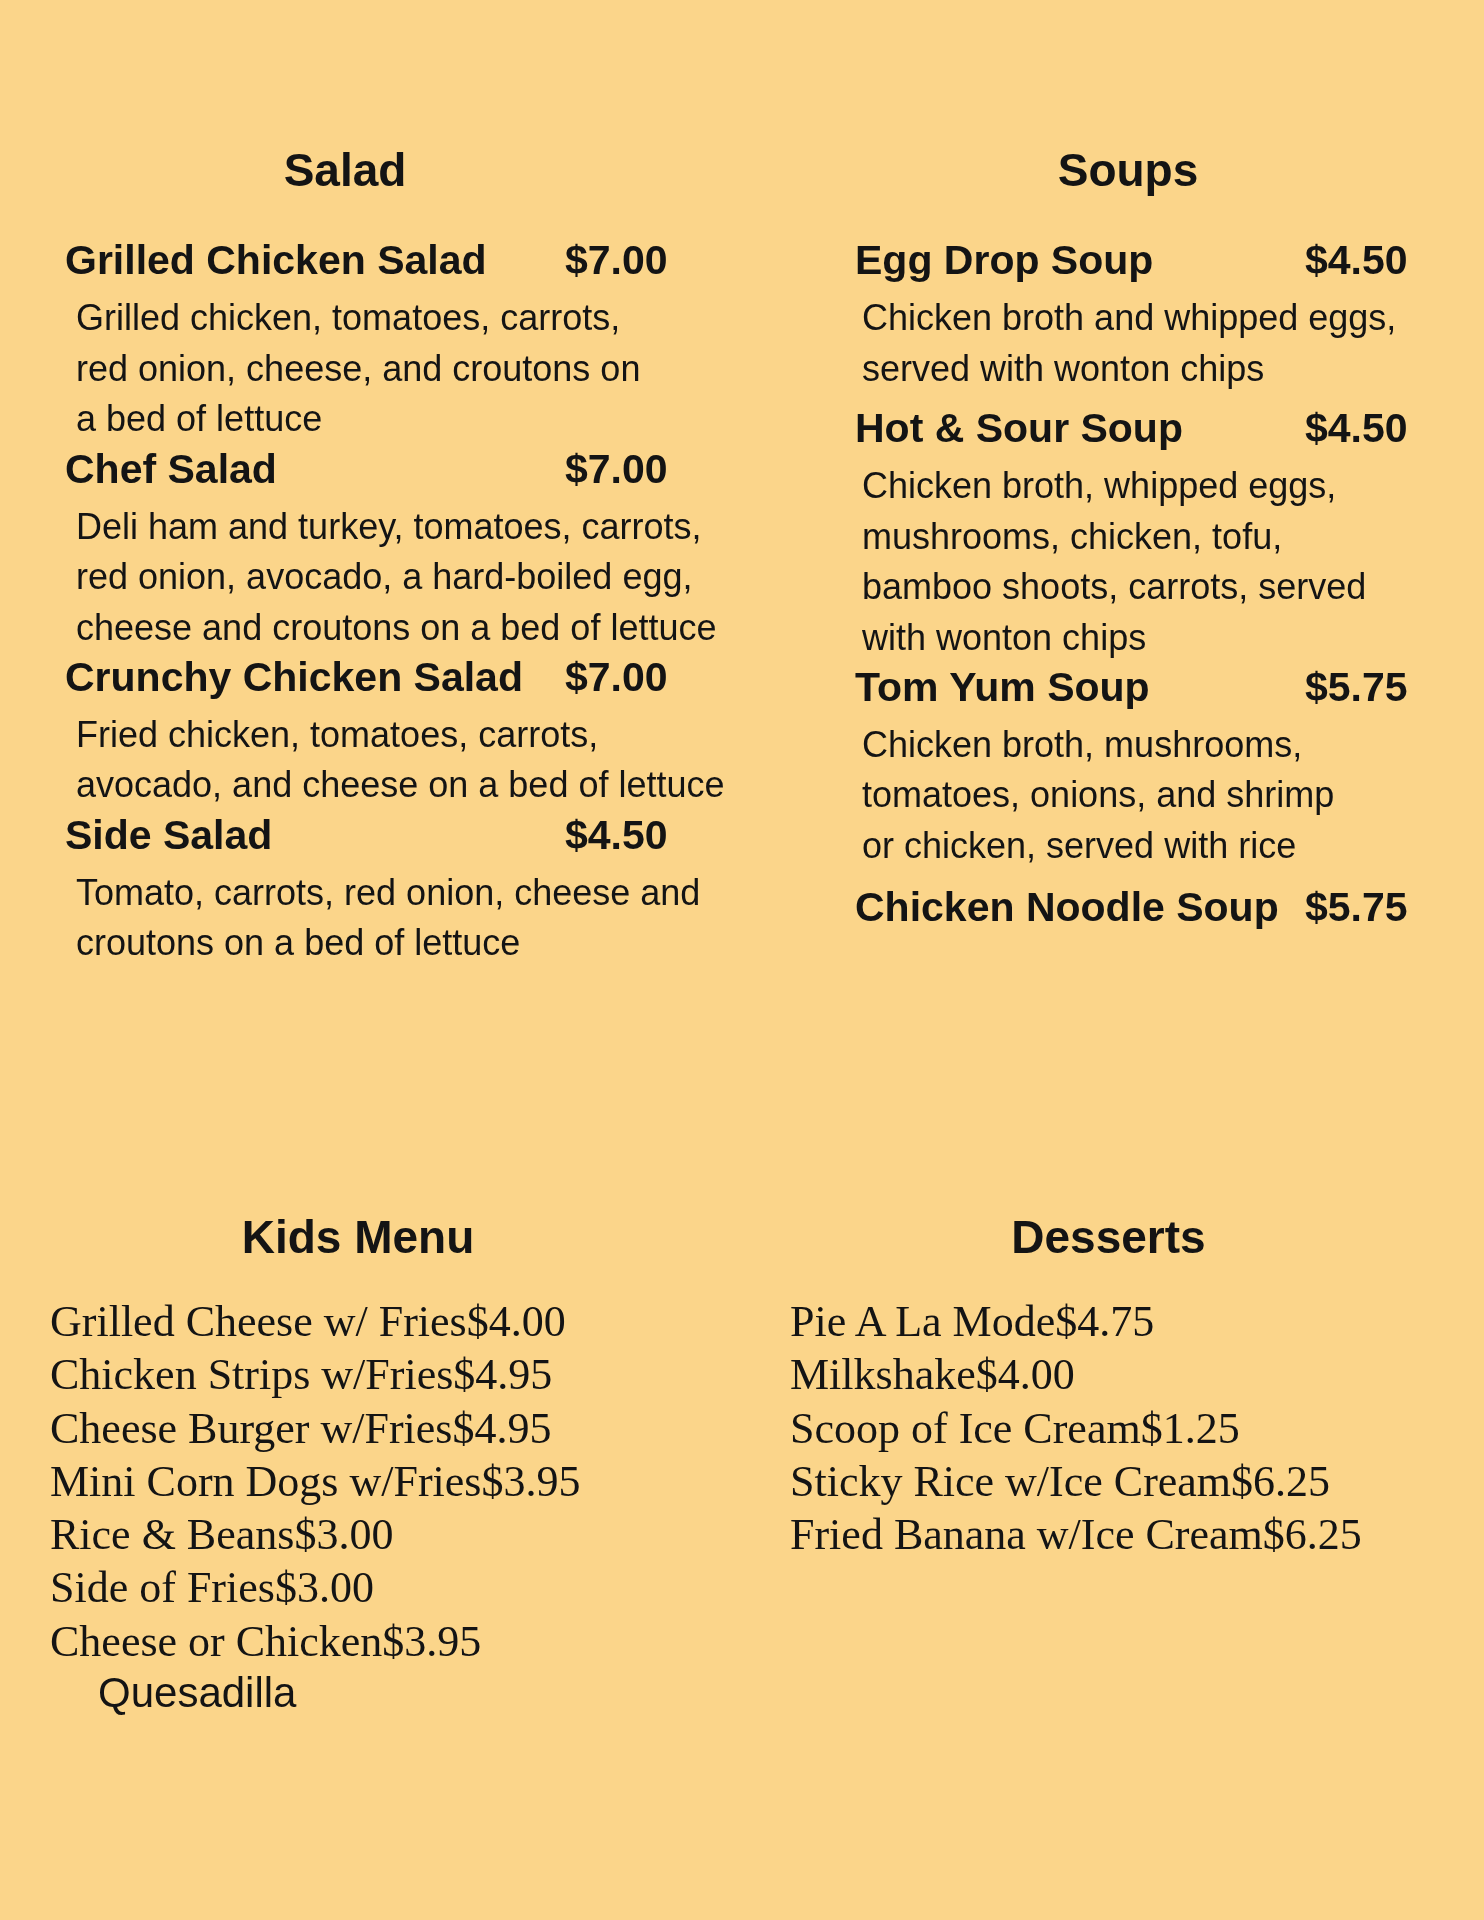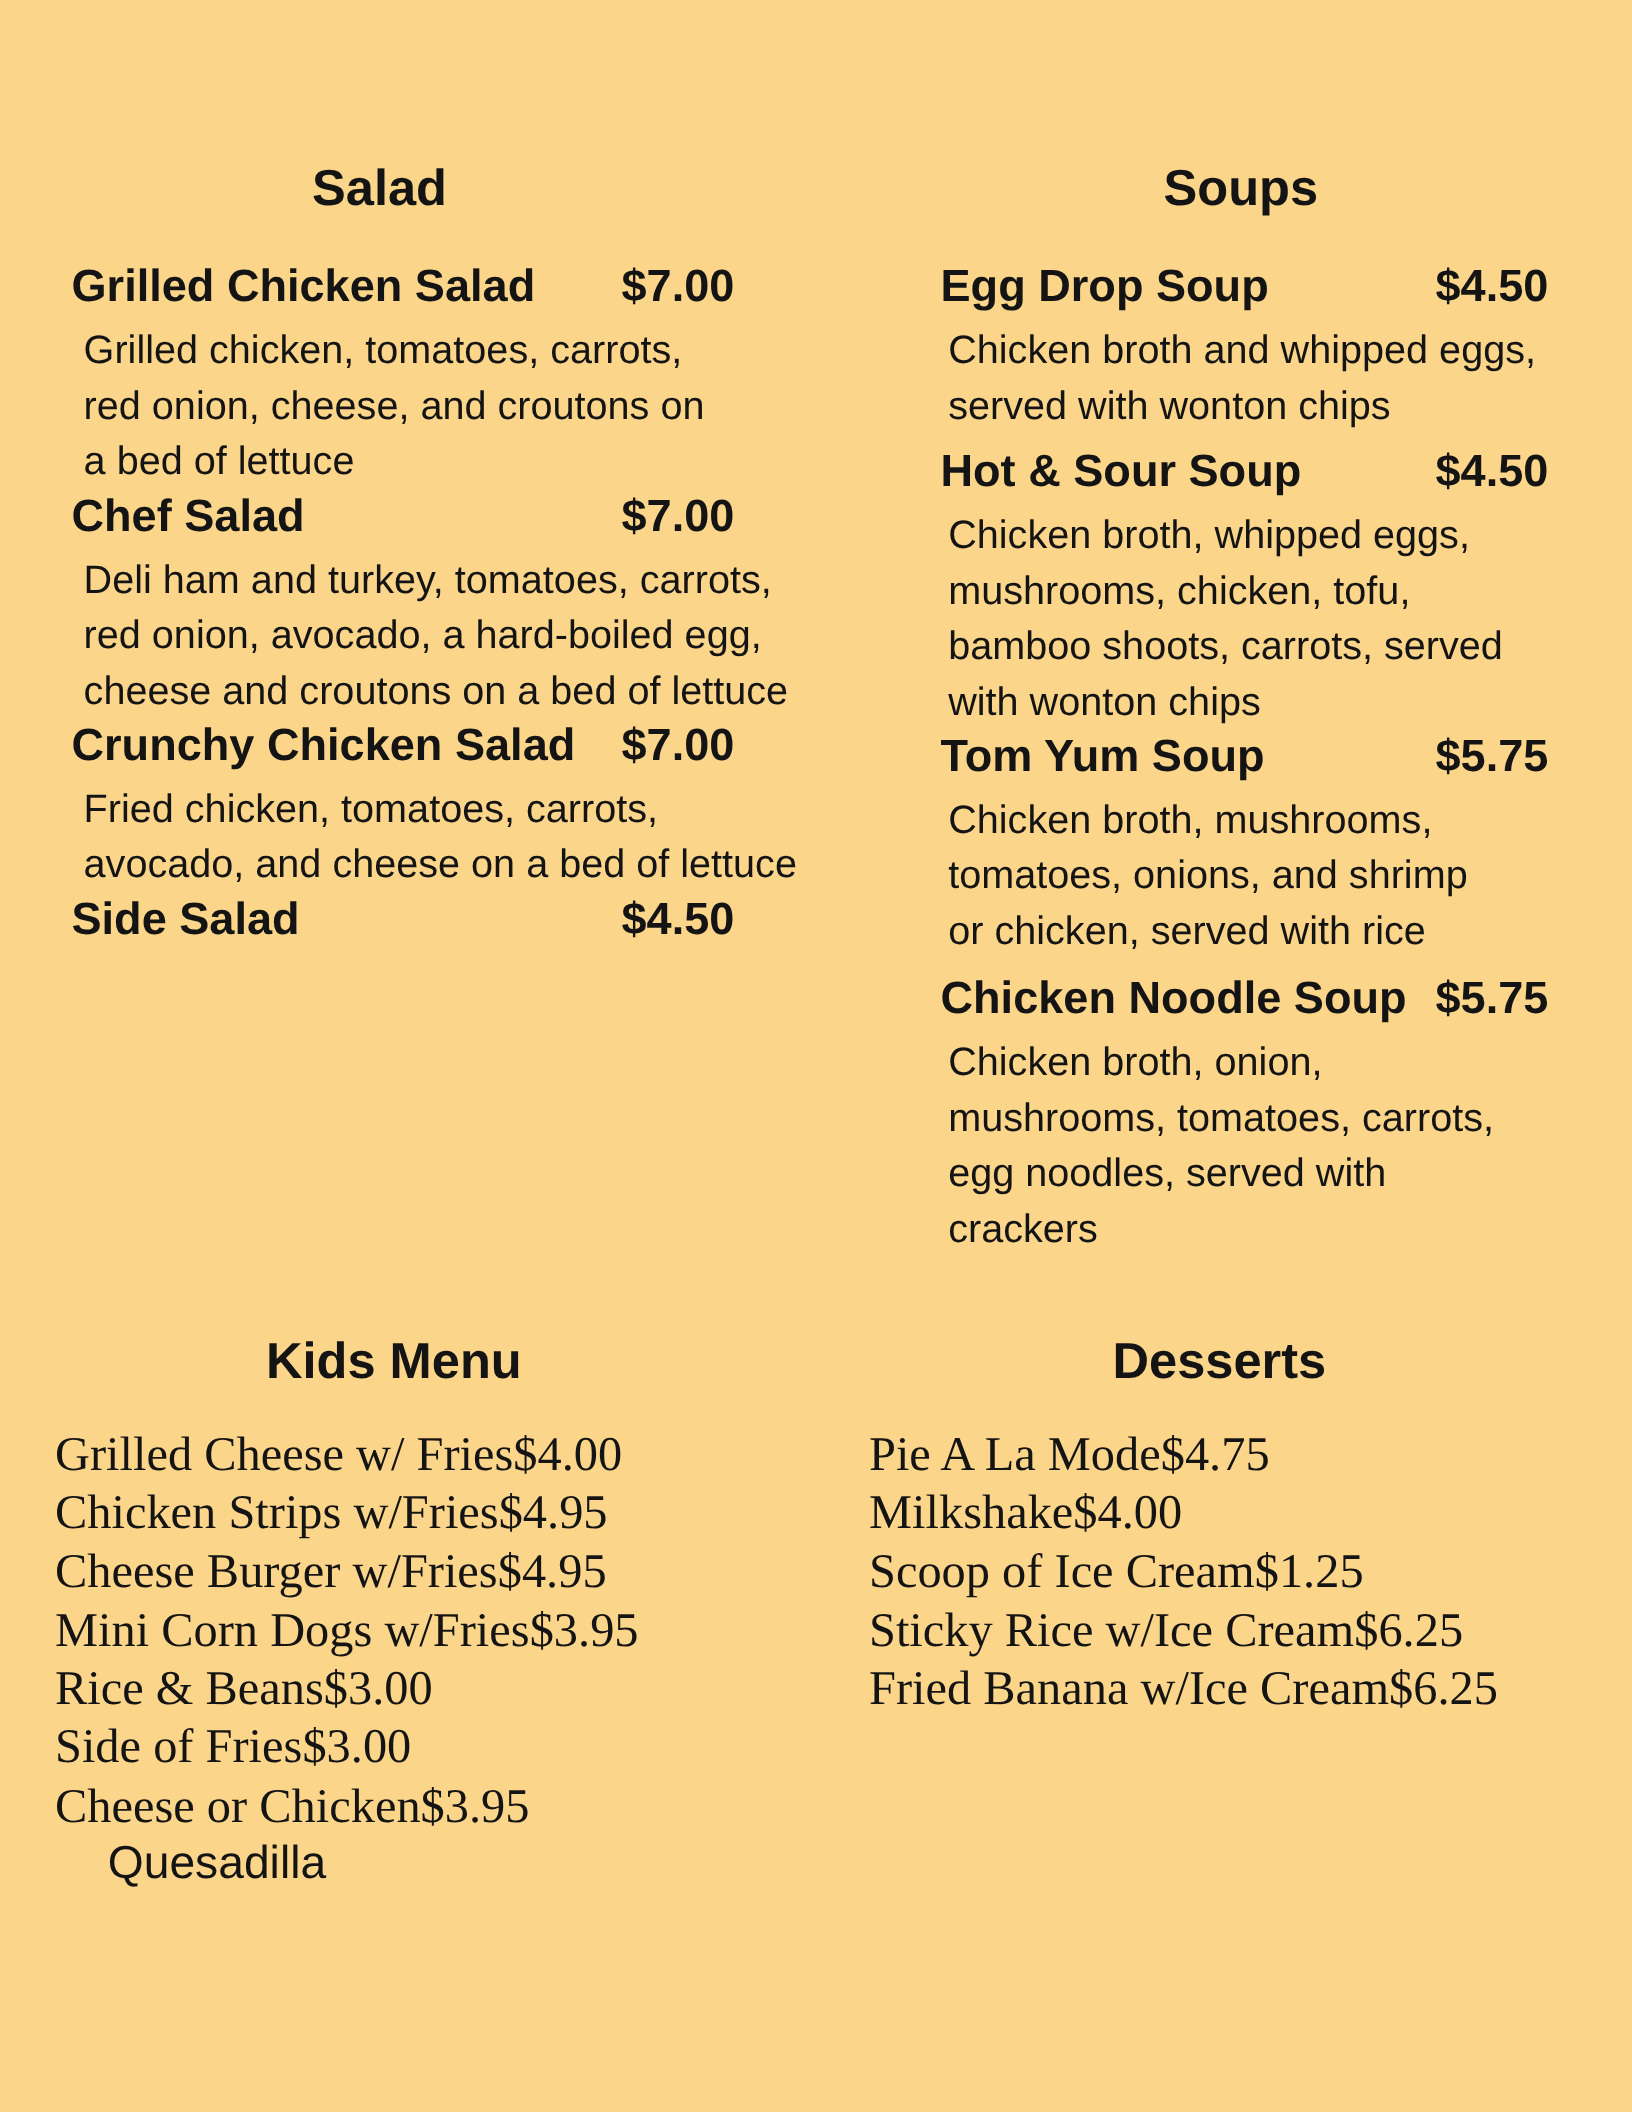--- a/index.html
+++ b/index.html
@@ -95,20 +95,24 @@
       <div>Fried chicken, tomatoes, carrots,</div>
       <div>avocado, and cheese on a bed of lettuce</div>
     </div>
   </div>
 
   <div>
     <div class="item-name-row">
       <span>Side Salad</span>
       <span class="item-price">$4.50</span>
     </div>
+    <div class="desc">
+      <div>Tomato, carrots, red onion, cheese and</div>
+      <div>croutons on a bed of lettuce</div>
+    </div>
   </div>
 </div>
 
 <div class="section" id="soups">
   <div class="section-title">Soups</div>
 
   <div>
     <div class="item-name-row">
       <span>Egg Drop Soup</span>
       <span class="item-price">$4.50</span>
@@ -142,26 +146,20 @@
       <div>tomatoes, onions, and shrimp</div>
       <div>or chicken, served with rice</div>
     </div>
   </div>
 
   <div>
     <div class="item-name-row mt12">
       <span>Chicken Noodle Soup</span>
       <span class="item-price">$5.75</span>
     </div>
-    <div class="desc">
-      <div>Chicken broth, onion,</div>
-      <div>mushrooms, tomatoes, carrots,</div>
-      <div>egg noodles, served with</div>
-      <div>crackers</div>
-    </div>
   </div>
 </div>
 
 <div class="section" id="kids">
   <div class="section-title">Kids Menu</div>
 
   <div class="simple-row">
     <span>Grilled Cheese w/ Fries</span>
     <span>$4.00</span>
   </div>

